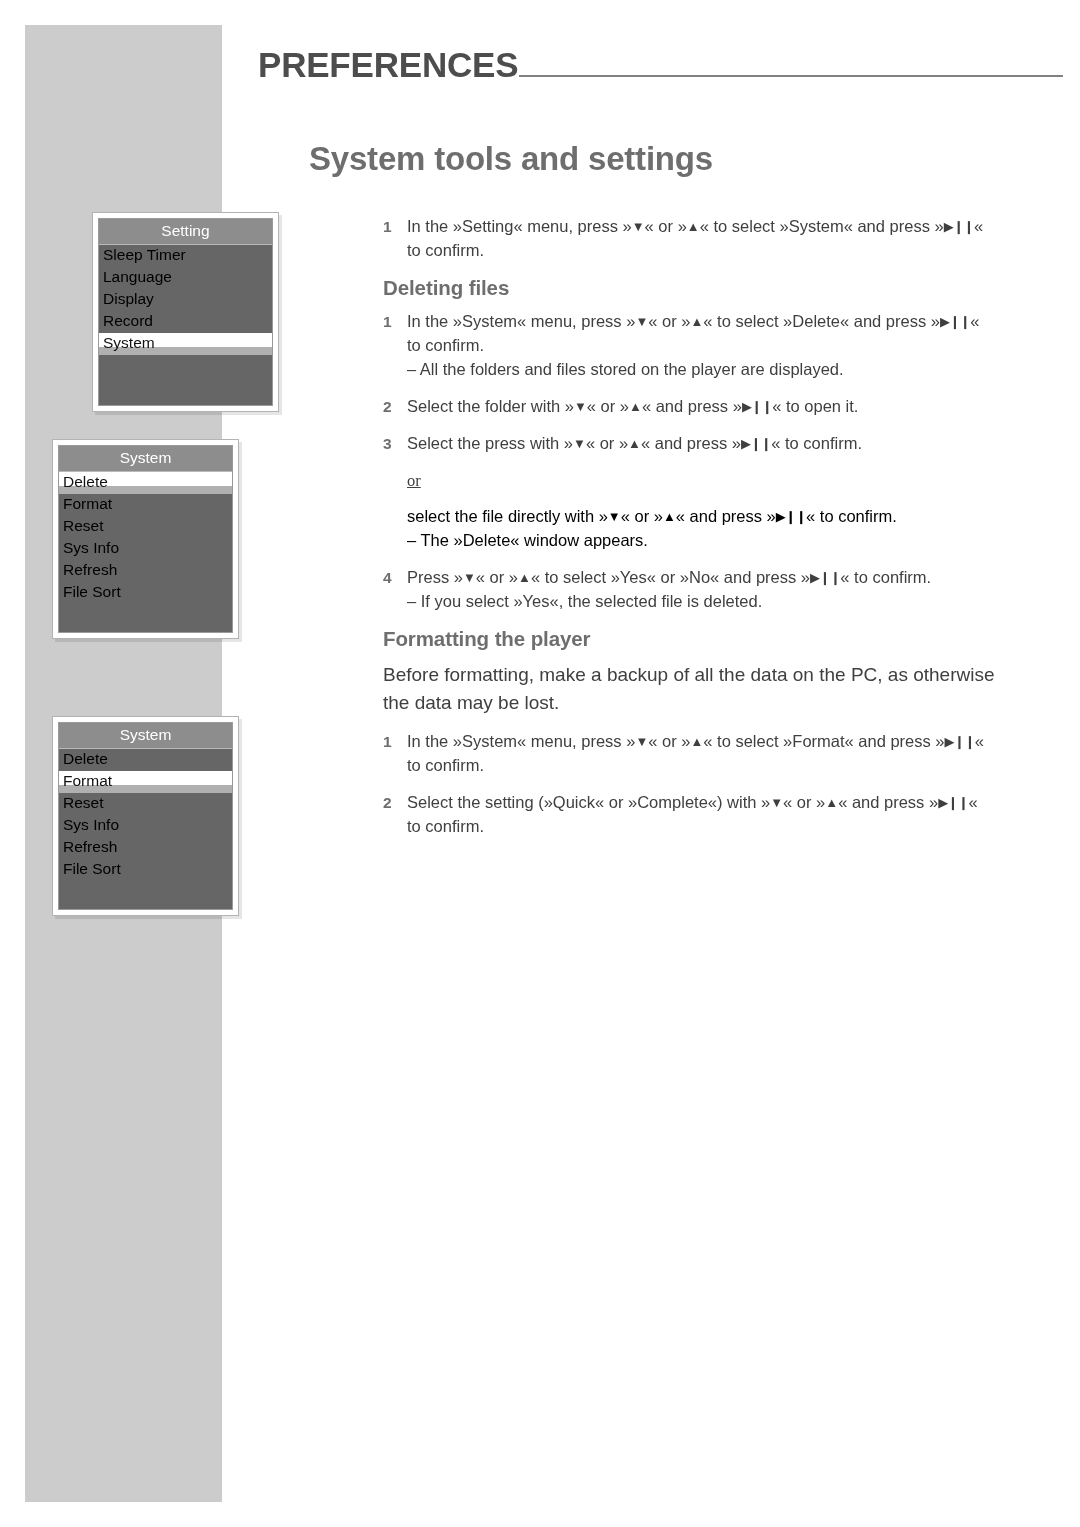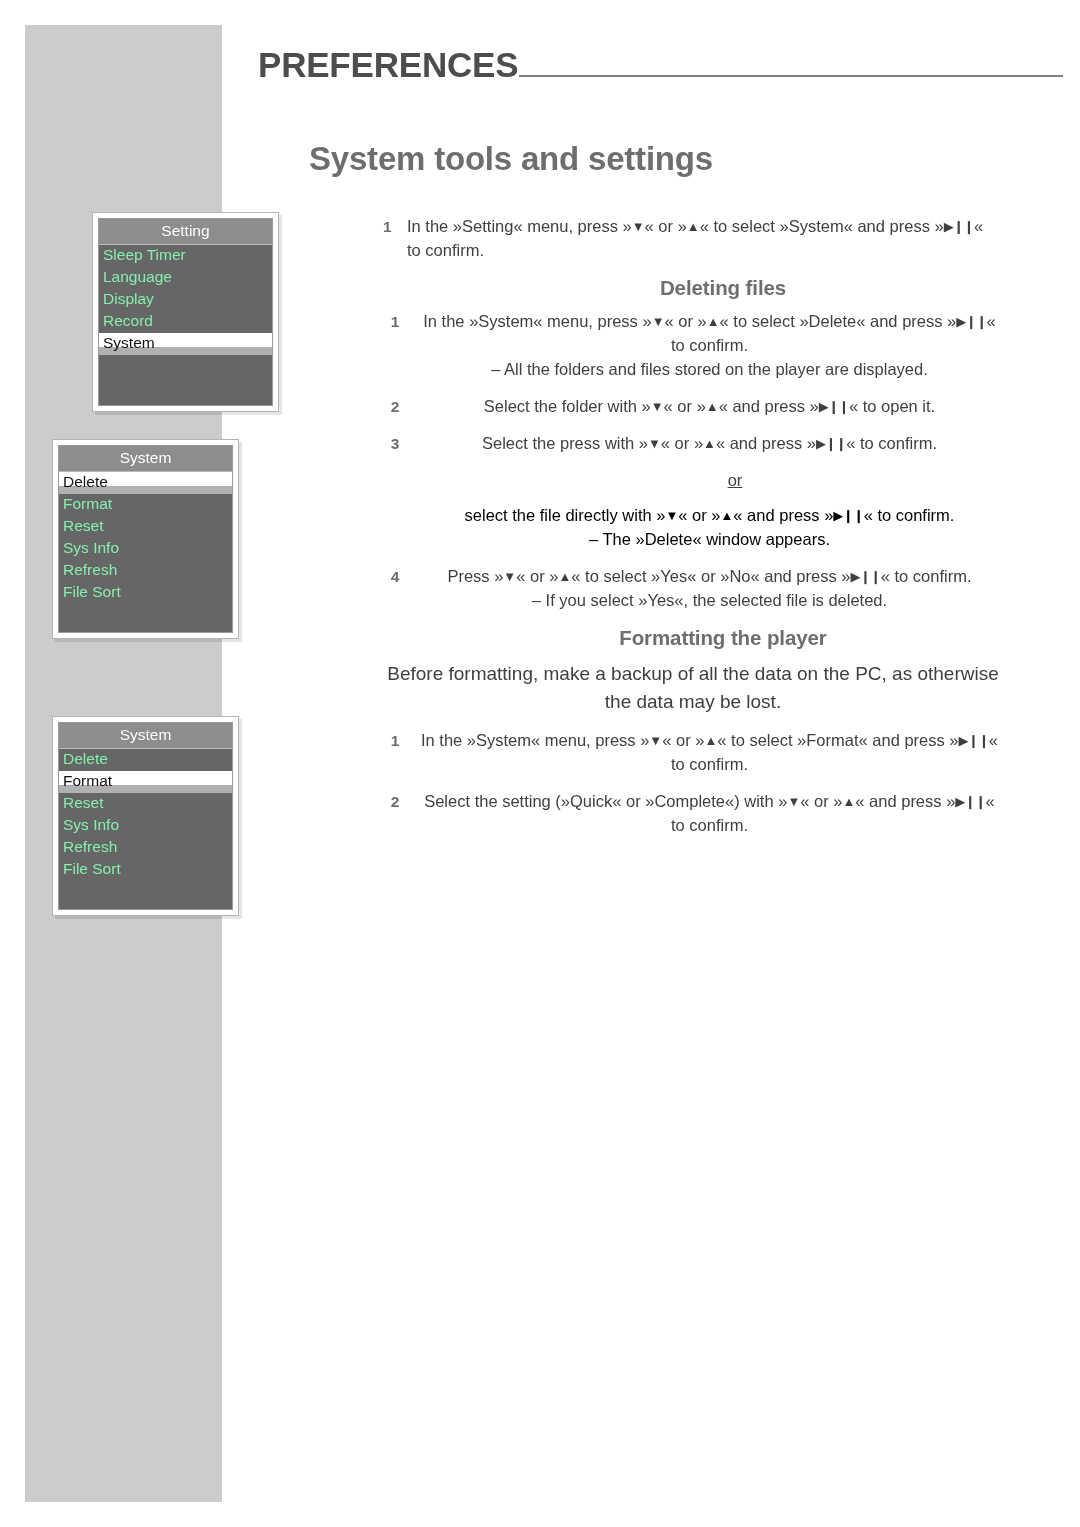--- a/index.html
+++ b/index.html
@@ -79,21 +79,20 @@
 
   .sections {
     position: absolute;
     left: 383px;
     top: 215px;
     width: 680px;
   }
 
   .section + .section {
     margin-top: 12px;
-    text-align: center;
   }
 
   .section-head {
     font-size: 20.5px;
     font-weight: bold;
     color: #6e6e6e;
     margin: 0 0 10px 0;
     letter-spacing: -0.1px;
   }
 
@@ -129,21 +128,21 @@
     display: block;
     padding-left: 9px;
     text-indent: -9px;
   }
   .or-line {
     display: block;
     margin: 16px 0 14px 24px;
     font-size: 16.5px;
     color: #3f3f3f;
   }
-  .or-line u { text-decoration: underline; }
+  .or-line u { text-decoration: underline; font-family: Liberation Serif, serif; }
   .plain-line {
     margin: 0 0 13px 24px;
     font-size: 16.5px;
     line-height: 1.45;
     color: #000000;
     max-width: 605px;
   }
 
   .gl { font-size: 13px; vertical-align: 1px; letter-spacing: 0; }
   .gl-pp { font-size: 13px; vertical-align: 1px; letter-spacing: -0.5px; }
@@ -170,21 +169,21 @@
     text-align: center;
     padding: 3px 0 4px 0;
     border-bottom: 1px solid #b9b9b9;
   }
   .menu-items {
     padding: 0;
     min-height: 160px;
   }
   .menu-item {
     font-size: 15.5px;
-    color: #86efac;
+    color: #000000;
     padding: 1px 0 2px 4px;
     line-height: 1.22;
     white-space: nowrap;
   }
   .menu-item.selected {
     color: #111111;
     background: linear-gradient(to bottom,
        #ffffff 0%, #ffffff 62%, #b0b0b0 62%, #b0b0b0 100%);
   }
 

